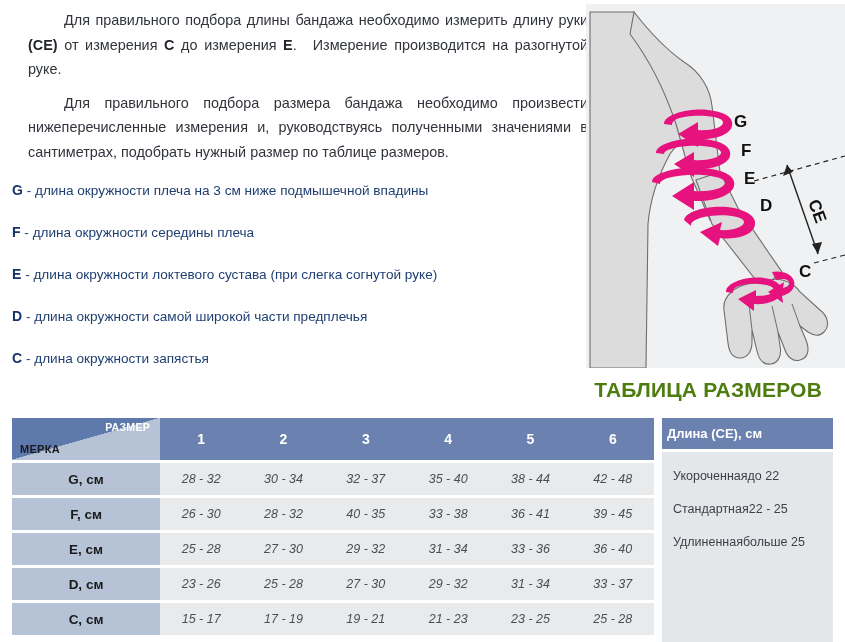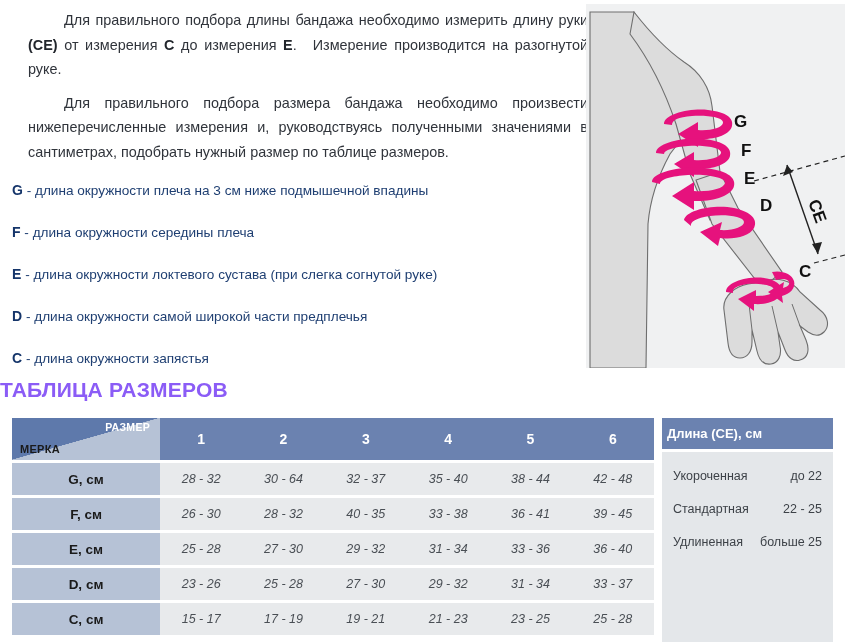--- a/index.html
+++ b/index.html
@@ -56,24 +56,24 @@
     background: #f0f1f2;
     overflow: hidden;
   }
   .illus svg { display: block; }
 
   
   .table-title {
     position: absolute;
     left: 0; top: 378px;
     width: 822px;
-    text-align: left;
+    text-align: right;
     font-size: 21px;
     font-weight: bold;
-    color: #8b5cf6;
+    color: #4d7c0f;
     letter-spacing: 0.2px;
   }
 
   
   .size-table {
     position: absolute;
     left: 12px; top: 418px;
     width: 642px;
   }
   .st-head {
@@ -173,21 +173,21 @@
     padding-left: 5px;
   }
   .len-body {
     margin-top: 3px;
     height: 197px;
     background: #e4e7ea;
     padding: 17px 11px 0 11px;
   }
   .len-row {
     display: flex;
-    justify-content: space-between;
+    justify-content: flex-start;
     align-items: baseline;
     font-size: 12.5px;
     color: #3d4248;
     margin-bottom: 19px;
   }
   .len-row .val { color: #3d4248; }
 </style>
 </head>
 <body>
 
@@ -318,21 +318,21 @@
         <div class="hc">4</div>
         <div class="hc">5</div>
         <div class="hc">6</div>
       </div>
     </div>
 
     <div class="st-row">
       <div class="rh">G, см</div>
       <div class="cells">
         <div class="cell">28 - 32</div>
-        <div class="cell">30 - 64</div>
+        <div class="cell">30 - 34</div>
         <div class="cell">32 - 37</div>
         <div class="cell">35 - 40</div>
         <div class="cell">38 - 44</div>
         <div class="cell">42 - 48</div>
       </div>
     </div>
 
     <div class="st-row">
       <div class="rh">F, см</div>
       <div class="cells">

